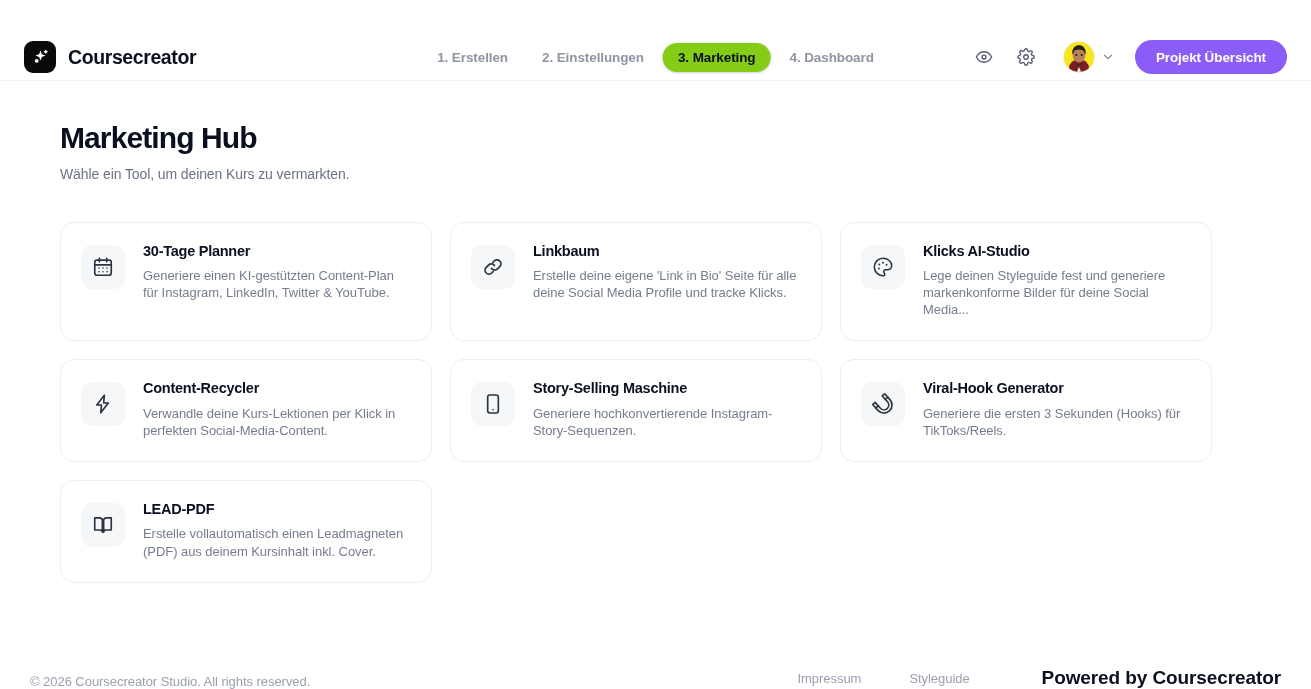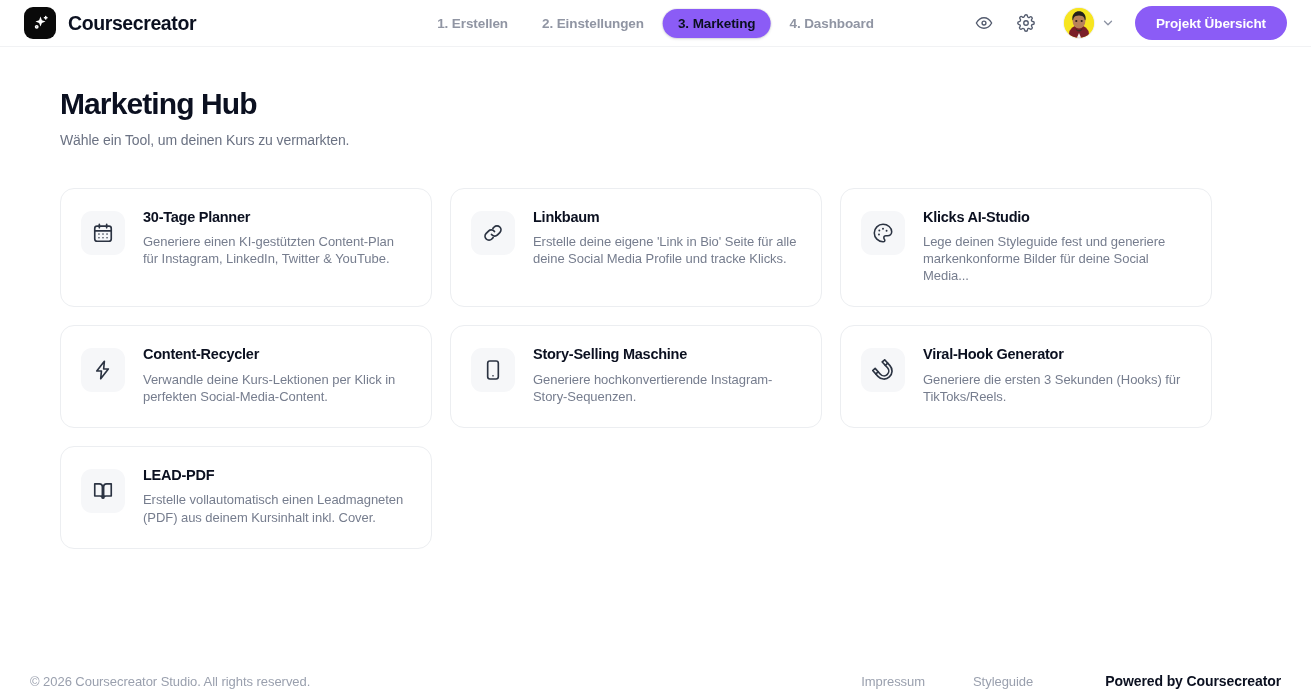--- a/index.html
+++ b/index.html
@@ -25,20 +25,21 @@
   
   .header {
     position: relative;
     height: 47px;
     flex: 0 0 47px;
     background: #ffffff;
     border-bottom: 1px solid #f1f2f4;
     display: flex;
     align-items: center;
     padding: 0 24px;
+    margin-top: 34px;
   }
 
   .brand {
     display: flex;
     align-items: center;
     gap: 12px;
   }
 
   .brand-logo {
     width: 32px;
@@ -77,21 +78,21 @@
     white-space: nowrap;
     letter-spacing: -0.1px;
     cursor: pointer;
     background: transparent;
     border: none;
     font-family: inherit;
   }
 
   .nav-tab.active {
     color: #0b1020;
-    background: #8b5cf6;
+    background: #84cc16;
     box-shadow: 0 1px 3px rgba(16,24,40,0.14), 0 0 0 1px rgba(16,24,40,0.045);
   }
 
   .header-right {
     margin-left: auto;
     display: flex;
     align-items: center;
     gap: 18px;
   }
 
@@ -250,21 +251,21 @@
   .footer-link {
     font-size: 13px;
     color: #9aa0ae;
     text-decoration: none;
     cursor: pointer;
     letter-spacing: -0.05px;
     margin-left: 16px;
   }
 
   .footer-brand {
-    font-size: 14px;
+    font-size: 19px;
     font-weight: 700;
     color: #0b1020;
     letter-spacing: -0.1px;
     padding-left: 40px;
   }
 
   svg { display: block; }
 </style>
 </head>
 <body>

